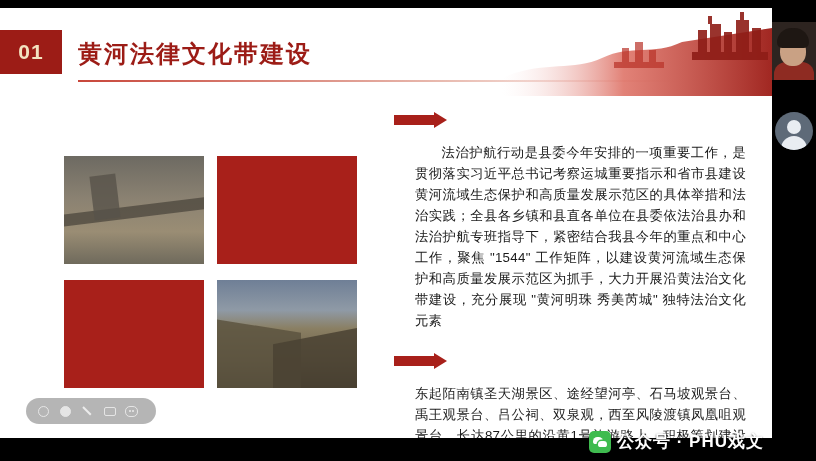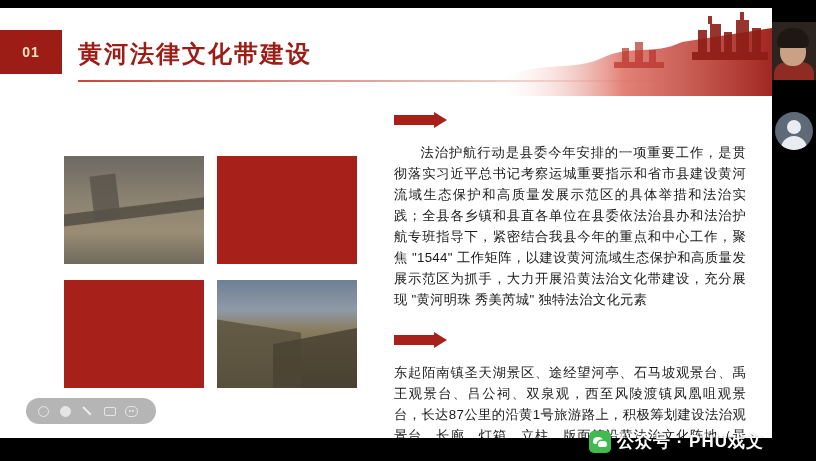--- a/index.html
+++ b/index.html
@@ -47,21 +47,21 @@
     height: 44px;
     background: #9c1c16;
   }
   .header-number {
     position: absolute;
     left: 0;
     top: 22px;
     width: 62px;
     height: 44px;
     color: #f3e2c0;
-    font-size: 14px;
+    font-size: 21px;
     font-weight: bold;
     display: flex;
     align-items: center;
     justify-content: center;
     letter-spacing: 1px;
     border-radius: 20px;
   }
   .header-title {
     position: absolute;
     left: 78px;
@@ -182,20 +182,21 @@
     border-top: 8px solid transparent;
     border-bottom: 8px solid transparent;
     border-left: 13px solid #a8201a;
   }
   .para {
     font-size: 13.3px;
     line-height: 21px;
     color: #1a1a1a;
     letter-spacing: .3px;
     text-align: justify;
+    margin-left: 21px;
   }
   .para-1 { text-indent: 2em; }
   .block-2 { margin-top: 22px; }
   .para-2 { margin-top: 10px; }
   
   .toolbar {
     position: absolute;
     left: 26px;
     bottom: 14px;
     width: 130px;

